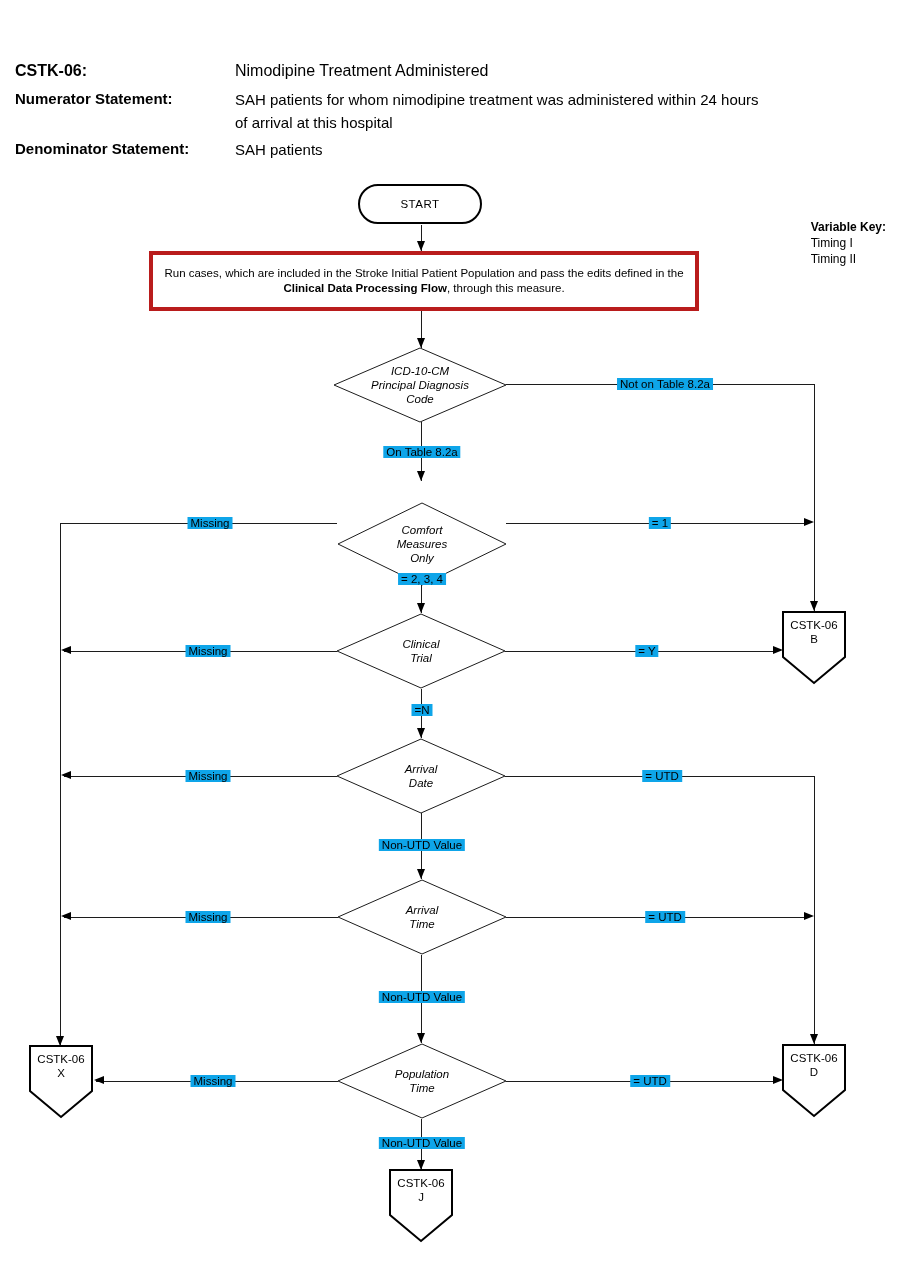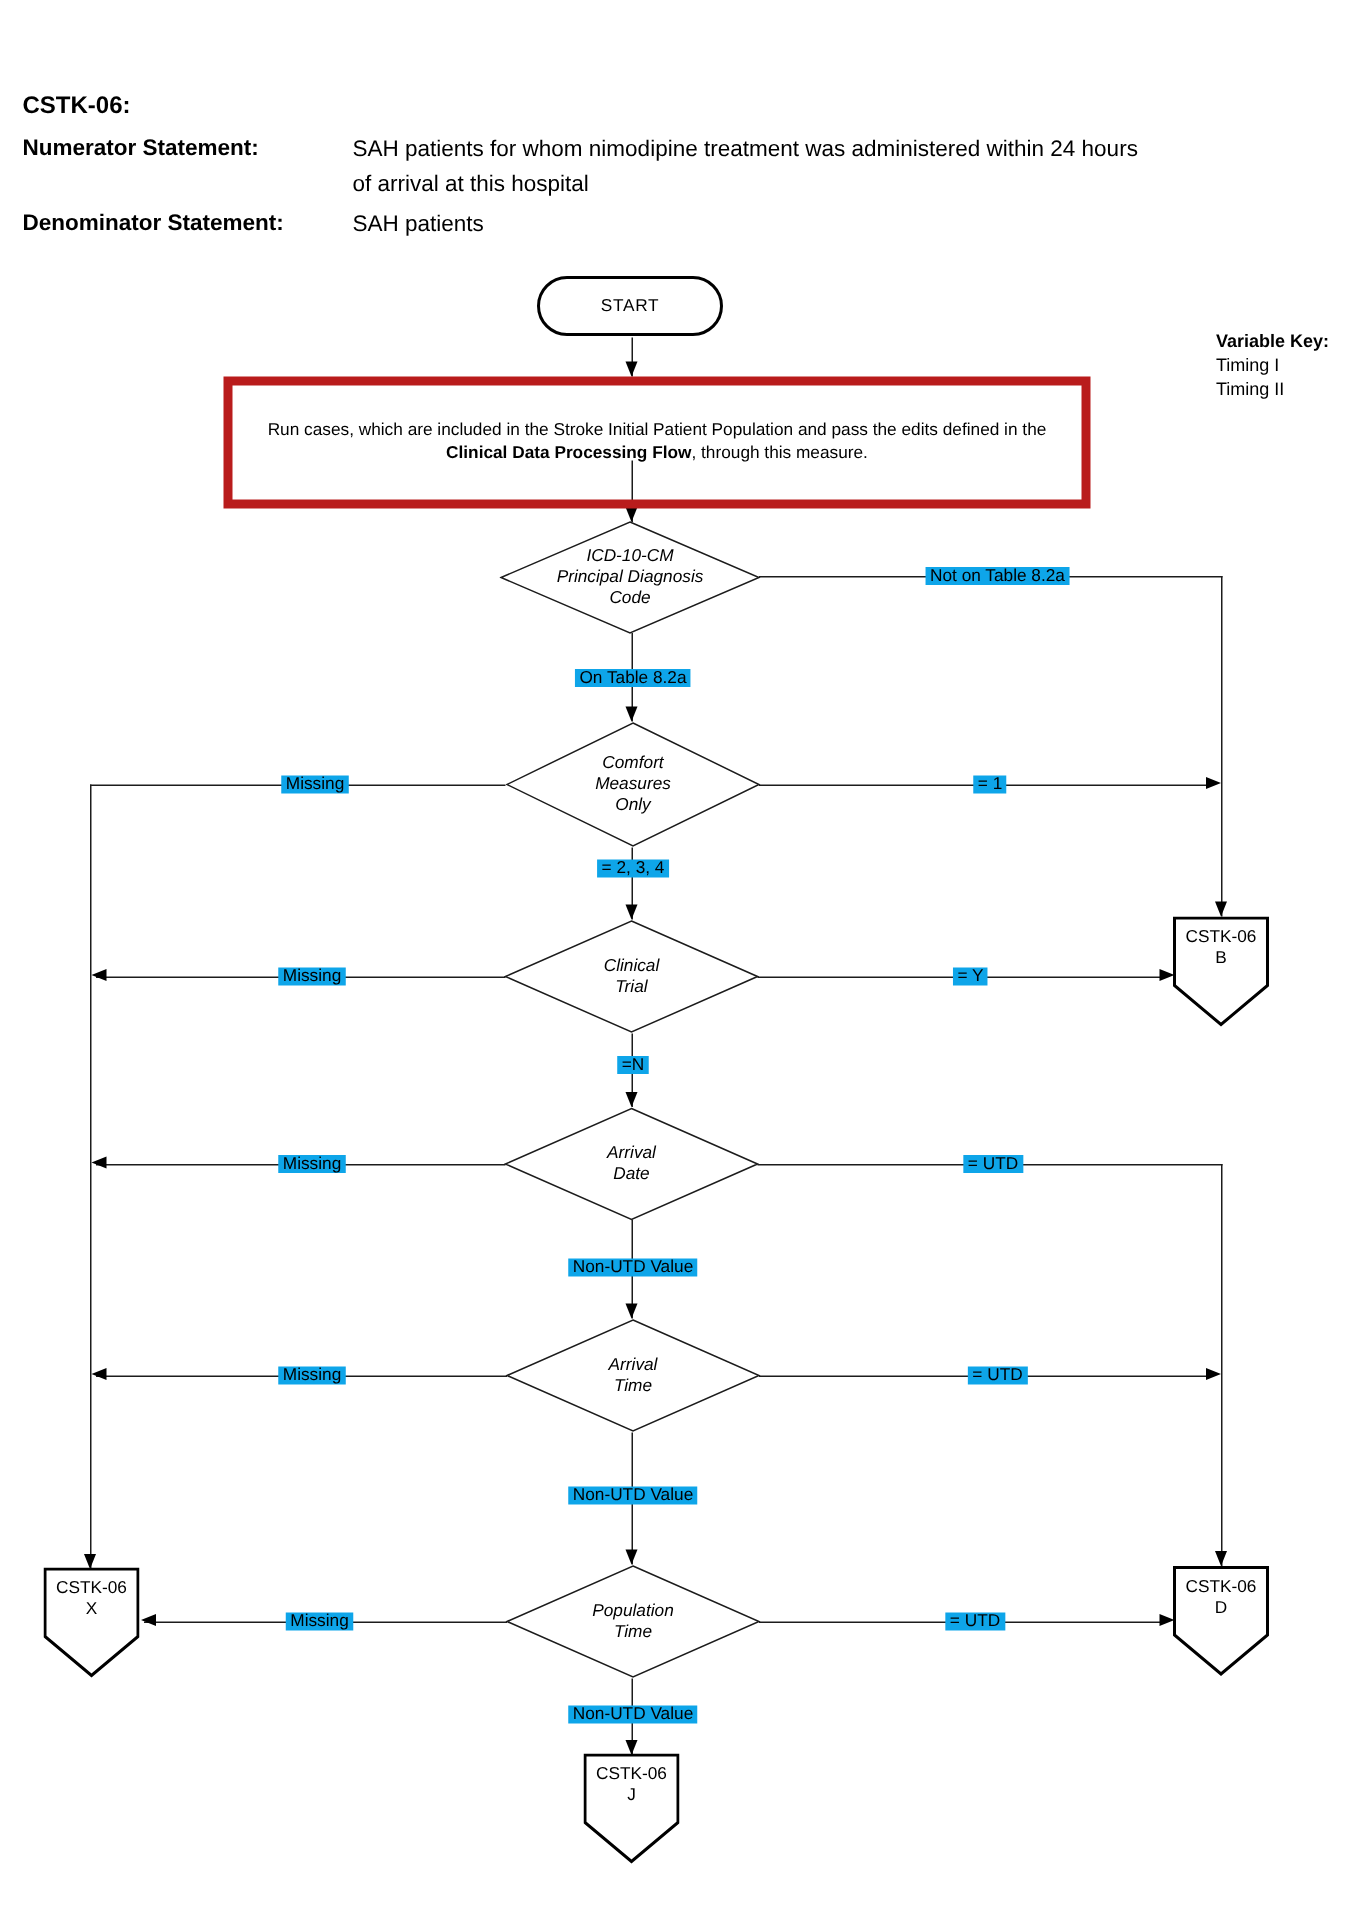--- a/index.html
+++ b/index.html
@@ -23,35 +23,36 @@
   .ad{border-left:4.5px solid transparent;border-right:4.5px solid transparent;border-top:10px solid #000;}
   .al{border-top:4.5px solid transparent;border-bottom:4.5px solid transparent;border-right:10px solid #000;}
   .ar{border-top:4.5px solid transparent;border-bottom:4.5px solid transparent;border-left:10px solid #000;}
   .lbl{position:absolute;transform:translate(-50%,-50%);background:#0ea5e9;
        padding:0 3px;font-size:11.5px;white-space:nowrap;}
 
   .startnode{position:absolute;left:358px;top:184px;width:120px;height:36px;
        border:2.5px solid #000;border-radius:21px;display:flex;align-items:center;
        justify-content:center;font-size:11.5px;letter-spacing:.5px;}
   .procbox{position:absolute;left:149px;top:251px;width:538px;height:48px;
-       border:6px solid #b91c1c;display:flex;align-items:center;justify-content:center;
-       text-align:center;font-size:11.5px;line-height:15px;padding:14px;}
+       border:4px solid #b91c1c;display:flex;align-items:center;justify-content:center;
+       text-align:center;font-size:11.5px;line-height:15px;padding:2px;}
   .diamond{position:absolute;}
   .dtext{position:absolute;inset:0;display:flex;flex-direction:column;justify-content:center;
        align-items:center;text-align:center;font-size:11.5px;line-height:14px;font-style:italic;}
   .pent{position:absolute;}
   .ptext{position:absolute;left:0;right:0;top:7px;display:flex;flex-direction:column;
        align-items:center;font-size:11.5px;line-height:14px;}
 </style>
 </head>
 <body>
 
 <div class="page">
 
   <div class="hdr-label t-lg" style="top:61px;">CSTK-06:</div>
+  <div class="hdr-value t-lg" style="top:61px;">Nimodipine Treatment Administered</div>
 
   <div class="hdr-label t-md" style="top:90px;">Numerator Statement:</div>
   <div class="hdr-value t-md" style="top:91px;">SAH patients for whom nimodipine treatment was administered within 24 hours</div>
   <div class="hdr-value t-md" style="top:114px;">of arrival at this hospital</div>
 
   <div class="hdr-label t-md" style="top:140px;">Denominator Statement:</div>
   <div class="hdr-value t-md" style="top:141px;">SAH patients</div>
 
   <div class="varkey">
     <div class="vk-title">Variable Key:</div>
@@ -119,21 +120,21 @@
     <svg width="174" height="76">
         <polygon points="87,1 173,38 87,75 1,38" fill="#fff" stroke="#1c1c1c" stroke-width="1"></polygon>
       </svg>
     <div class="dtext">
       <span>ICD-10-CM</span>
       <span>Principal Diagnosis</span>
       <span>Code</span>
     </div>
   </div>
 
-  <div class="diamond" style="left:337px;top:481px;width:170px;height:84px;">
+  <div class="diamond" style="left:337px;top:502px;width:170px;height:84px;">
     <svg width="170" height="84">
         <polygon points="85,1 169,42 85,83 1,42" fill="#fff" stroke="#1c1c1c" stroke-width="1"></polygon>
       </svg>
     <div class="dtext">
       <span>Comfort</span>
       <span>Measures</span>
       <span>Only</span>
     </div>
   </div>
 

